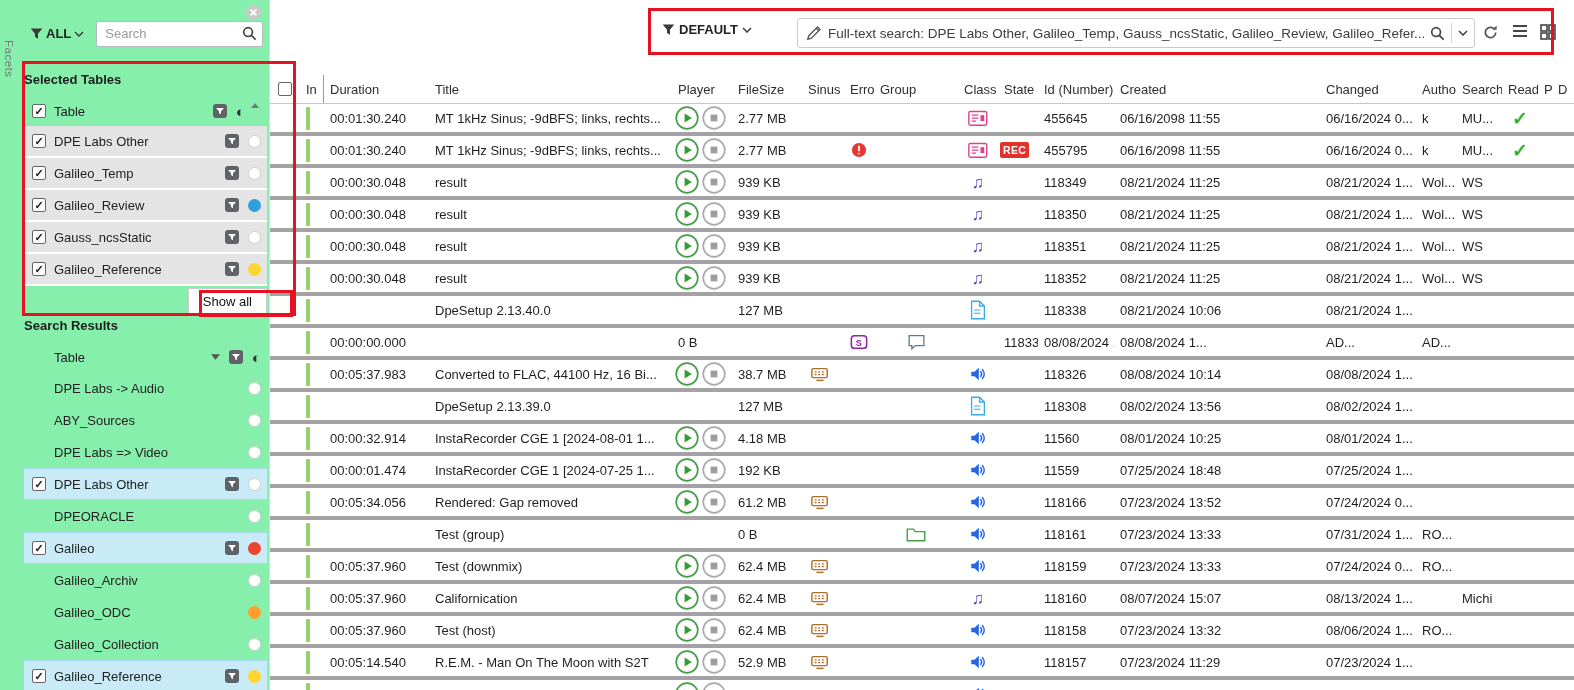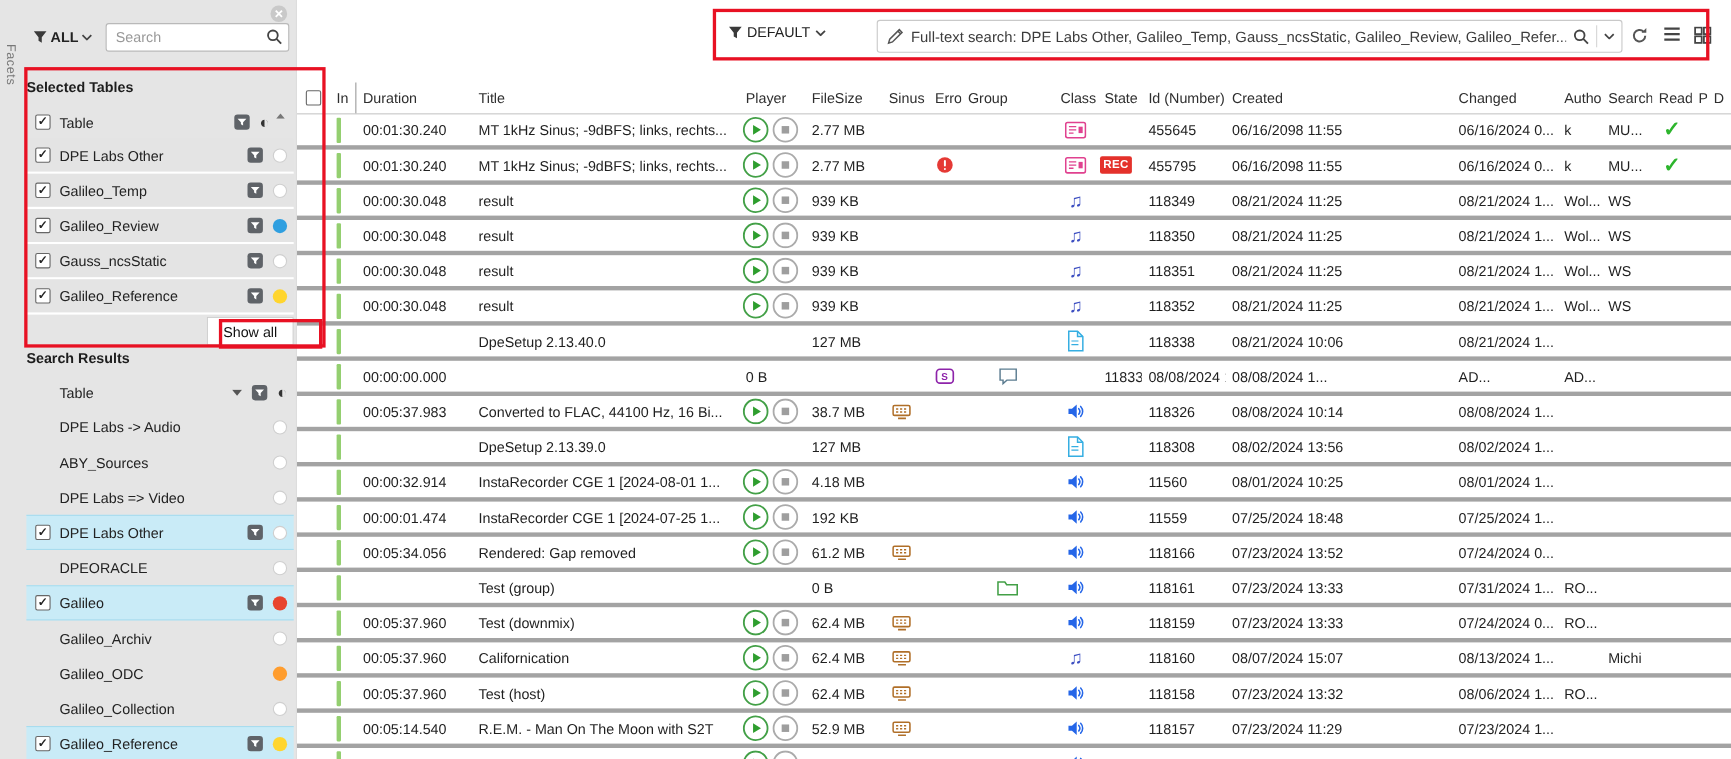--- a/index.html
+++ b/index.html
@@ -1,21 +1,21 @@
 <!DOCTYPE html>
 <html><head>
 <meta charset="utf-8">
 <style>
   *{box-sizing:border-box;margin:0;padding:0}
   html,body{width:1574px;height:690px;overflow:hidden;background:#fff;color:#222;
     font-family:"Liberation Sans", sans-serif;font-size:13px;}
   .app{position:relative;width:1574px;height:690px;overflow:hidden;background:#fff}
 
   
-  .sidebar{position:absolute;left:0;top:0;width:270px;height:690px;background:#e5e5e5;border-right:1px solid #ddd;overflow:hidden}
+  .sidebar{position:absolute;left:0;top:0;width:270px;height:690px;background:#86efac;border-right:1px solid #ddd;overflow:hidden}
   .facets-tab{position:absolute;left:3px;top:40px;writing-mode:vertical-lr;font-size:11.5px;color:#777;letter-spacing:.5px}
   .close-btn{position:absolute;top:4px;right:7px;width:17px;height:17px;cursor:pointer}
   .filter-row{position:absolute;top:20px;left:30px;right:6px;height:27px;display:flex;align-items:center;gap:4px}
   .scope{display:flex;align-items:center;gap:3px;cursor:pointer}
   .scope-label{font-weight:bold;color:#222}
   .searchwrap{position:relative;flex:1;margin-left:8px}
   .side-search{width:100%;height:26px;border:1px solid #b9b9b9;border-radius:3px;padding:0 26px 0 8px;font:13px "Liberation Sans",sans-serif;color:#333;outline:none}
   .side-search::placeholder{color:#999}
   .searchwrap .mag{position:absolute;right:6px;top:5px}
 
@@ -36,21 +36,21 @@
   .dot.empty{border:1.5px solid #cfcfcf;background:#fff}
   .showall-row{height:26px;margin-top:2px;display:flex;justify-content:flex-end}
   .showall-btn{border:1px solid #ccc;background:#fff;font:13px "Liberation Sans",sans-serif;color:#111;padding:3px 14px;cursor:pointer}
 
   
   .main{position:absolute;left:270px;top:0;width:1304px;height:690px;background:#fff}
   :root{--cols:30px 24px 105px 243px 60px 70px 42px 30px 84px 40px 40px 76px 206px 96px 40px 46px 36px 14px 22px}
 
   .toolbar{position:absolute;left:0;top:0;width:100%;height:64px}
   .preset{position:absolute;left:392px;top:22px;display:flex;align-items:center;gap:4px;cursor:pointer}
-  .preset-label{font-weight:normal;color:#222}
+  .preset-label{font-weight:bold;color:#222}
   .searchbar{position:absolute;left:527px;top:18px;width:678px;height:30px;border:1px solid #c9c9c9;border-radius:3px;display:flex;align-items:center;gap:6px;padding:0 6px 0 8px;background:#fff}
   .ft-input{flex:1;border:none;outline:none;font:13.5px "Liberation Sans",sans-serif;color:#3c3c3c;background:transparent}
   .vsep{width:1px;height:20px;background:#d5d5d5}
   .tb-icon{position:absolute;top:24px;width:18px;height:18px;cursor:pointer;display:inline-flex}
 
   .grid{display:grid;grid-template-columns:var(--cols)}
   .grid-header{position:absolute;left:0;top:75px;width:100%;height:29px;border-bottom:1px solid #c6c6c6;background:#fff}
   .hcell{display:flex;align-items:center;padding-left:6px;white-space:nowrap;overflow:hidden;color:#2e2e2e;cursor:pointer}
   .hcell.c-sel{justify-content:center;padding:0}
   .hcell.c-in{border-right:1px solid #9b9b9b}

